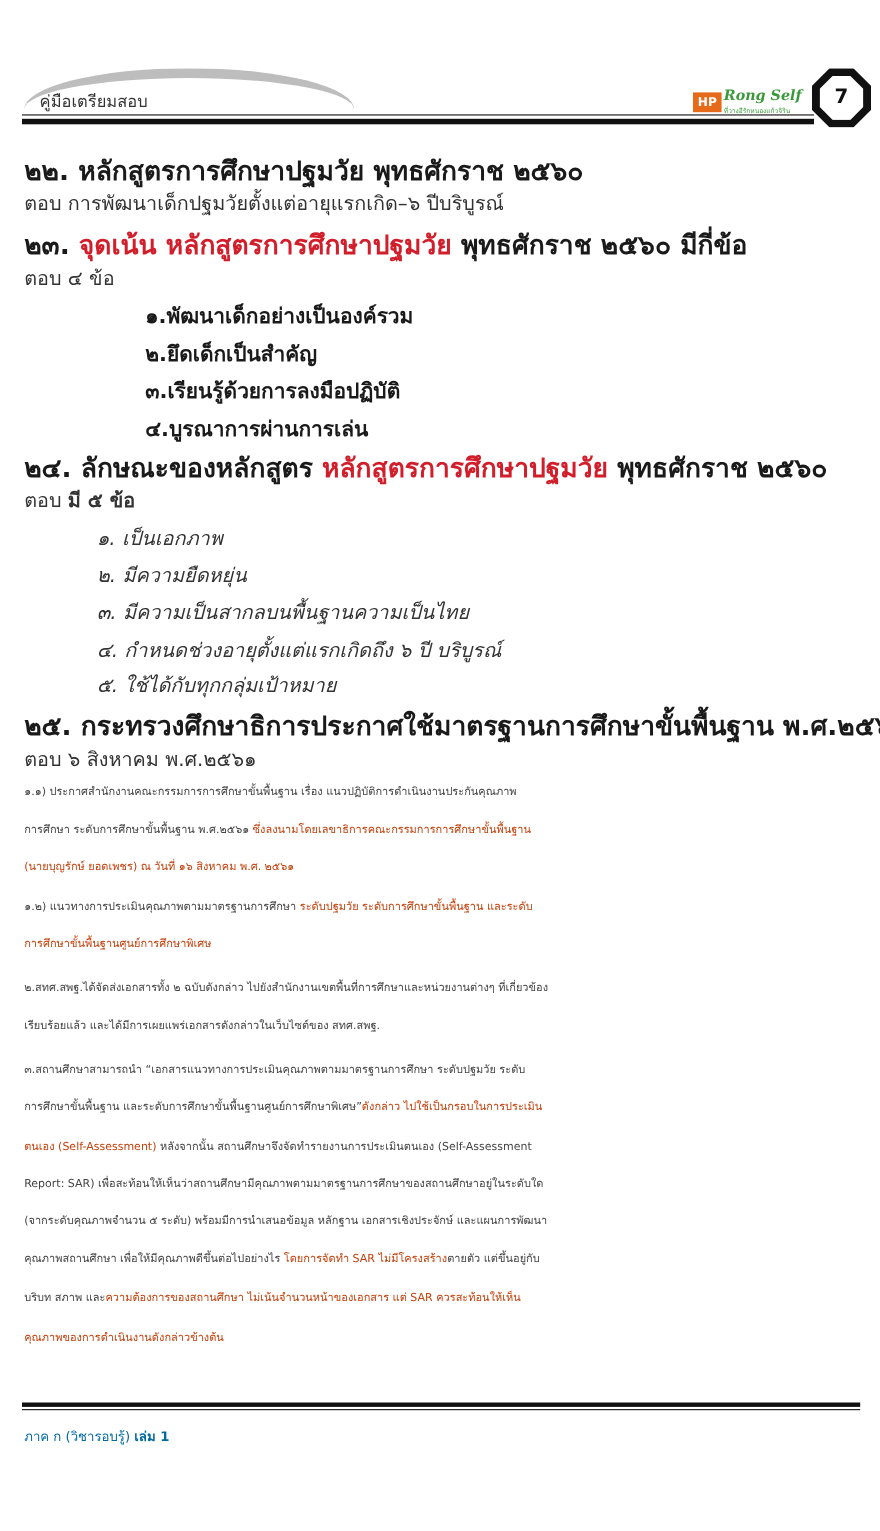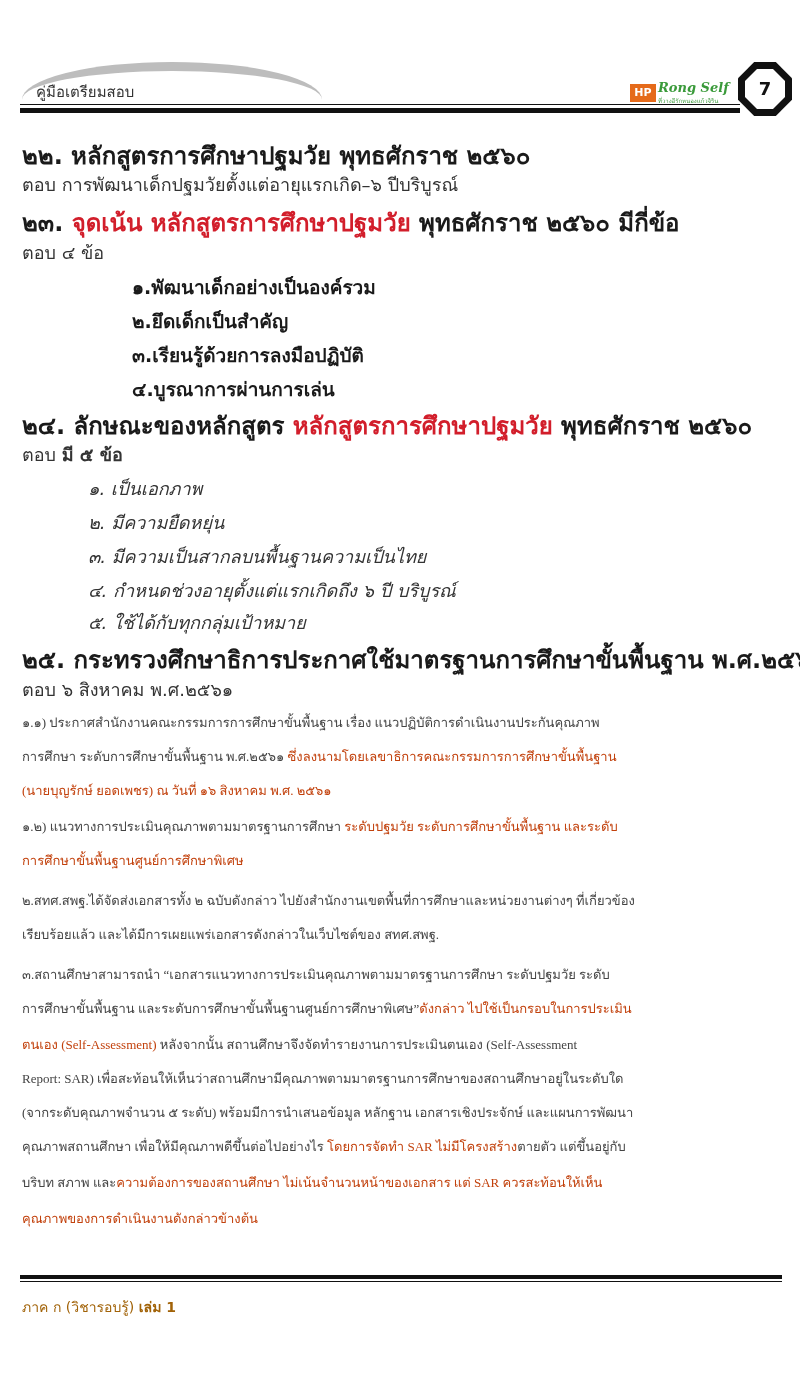--- a/index.html
+++ b/index.html
@@ -24,26 +24,26 @@
     clip-path: polygon(30% 0, 70% 0, 100% 30%, 100% 70%, 70% 100%, 30% 100%, 0 70%, 0 30%);
     font-size: 18px; font-weight: bold; color: #111; text-align: center; line-height: 40px; }
 
   .content { position: absolute; left: 22px; top: 132px; width: 760px; }
   .line { position: absolute; left: 0; white-space: nowrap; }
   .q { font-size: 24px; font-weight: bold; color: #1a1a1a; }
   .a { font-size: 18px; color: #333; }
   .red { color: #d21e2b; }
   .sub-bold { font-size: 19px; font-weight: bold; color: #1a1a1a; left: 66px; margin-left: 44px; }
   .sub { font-size: 18px; color: #333; left: 66px; font-style: italic; }
-  .p { font-size: 13px; color: #444; font-family: Liberation Serif, serif; }
+  .p { font-size: 10px; color: #444; }
   .p .red { color: #c2410c; }
 
   .footer-rule-thick { position: absolute; left: 20px; top: 1275px; width: 762px; height: 4px; background: #111; }
   .footer-rule-thin { position: absolute; left: 20px; top: 1281px; width: 762px; height: 1px; background: #111; }
-  .footer-text { position: absolute; left: 22px; top: 1296px; font-size: 14px; color: #a16207; }
+  .footer-text { position: absolute; left: 22px; top: 1296px; font-size: 12px; color: #0369a1; }
   .footer-text b { font-weight: bold; }
 </style>
 </head>
 <body>
 
 <div class="header">
   <div class="header-arc"></div>
   <div class="header-title">คู่มือเตรียมสอบ</div>
   <div class="header-rule-thin"></div>
   <div class="header-rule-thick"></div>

